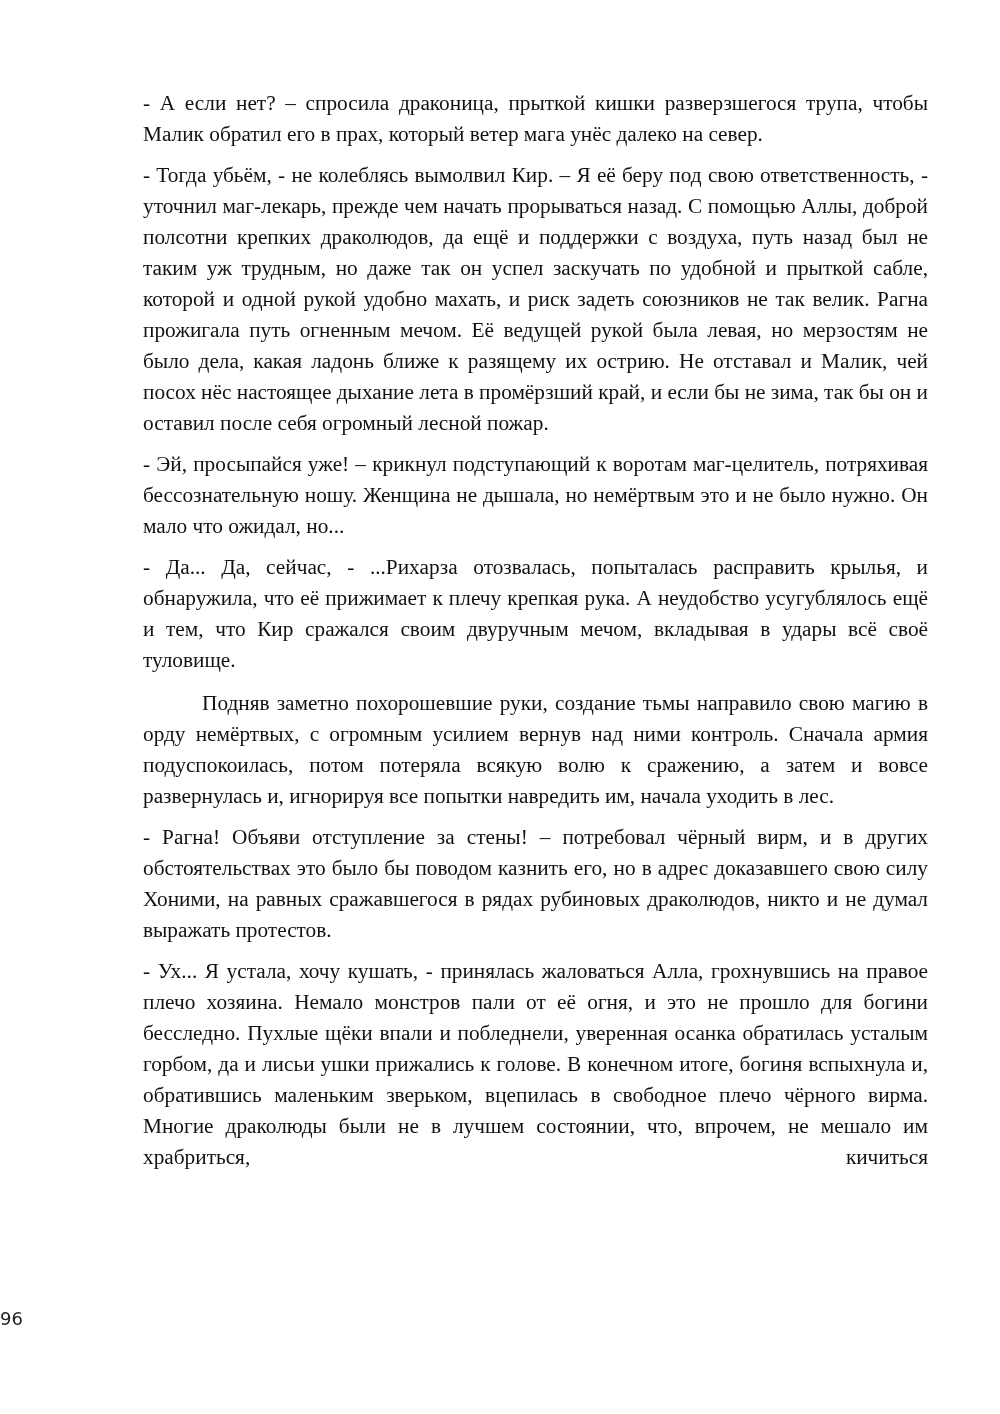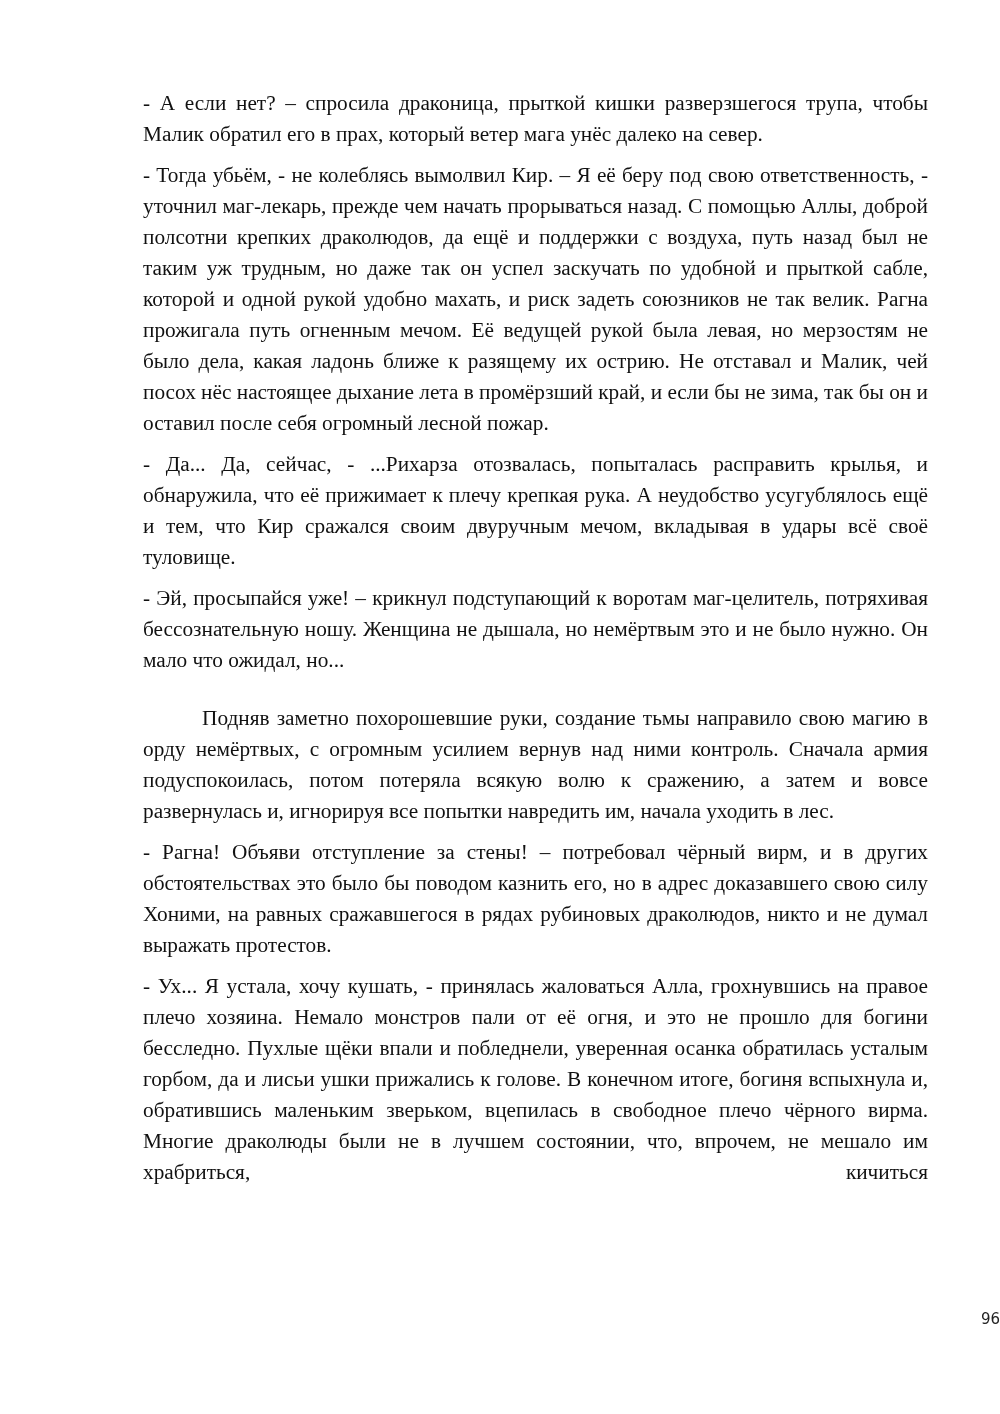--- a/index.html
+++ b/index.html
@@ -24,40 +24,40 @@
     color: #111111;
   }
   .para {
     margin: 0 0 10px 0;
     text-align: justify;
     text-align-last: left;
     hyphens: none;
   }
   .para.indent {
     text-indent: 59px;
-    margin-top: 27px;
+    margin-top: 12px;
   }
   .page-number {
     position: absolute;
     left: 0;
     width: 1000px;
     top: 1309px;
-    text-align: right;
+    text-align: left;
     font-family: "DejaVu Sans", "Liberation Sans", sans-serif;
-    font-size: 15px;
+    font-size: 18px;
     line-height: 20px;
     color: #222222;
   }
 </style>
 </head>
 <body>
 
 <div class="page">
   <p class="para">- А если нет? – спросила драконица, прыткой кишки разверзшегося трупа, чтобы Малик обратил его в прах, который ветер мага унёс далеко на север.</p>
   <p class="para">- Тогда убьём, - не колеблясь вымолвил Кир. – Я её беру под свою ответственность, - уточнил маг-лекарь, прежде чем начать прорываться назад. С помощью Аллы, доброй полсотни крепких драколюдов, да ещё и поддержки с воздуха, путь назад был не таким уж трудным, но даже так он успел заскучать по удобной и прыткой сабле, которой и одной рукой удобно махать, и риск задеть союзников не так велик. Рагна прожигала путь огненным мечом. Её ведущей рукой была левая, но мерзостям не было дела, какая ладонь ближе к разящему их острию. Не отставал и Малик, чей посох нёс настоящее дыхание лета в промёрзший край, и если бы не зима, так бы он и оставил после себя огромный лесной пожар.</p>
+  <p class="para">- Эй, просыпайся уже! – крикнул подступающий к воротам маг-целитель, потряхивая бессознательную ношу. Женщина не дышала, но немёртвым это и не было нужно. Он мало что ожидал, но...</p>
   <p class="para">- Да... Да, сейчас, - ...Рихарза отозвалась, попыталась расправить крылья, и обнаружила, что её прижимает к плечу крепкая рука. А неудобство усугублялось ещё и тем, что Кир сражался своим двуручным мечом, вкладывая в удары всё своё туловище.</p>
-  <p class="para">- Эй, просыпайся уже! – крикнул подступающий к воротам маг-целитель, потряхивая бессознательную ношу. Женщина не дышала, но немёртвым это и не было нужно. Он мало что ожидал, но...</p>
   <p class="para indent">Подняв заметно похорошевшие руки, создание тьмы направило свою магию в орду немёртвых, с огромным усилием вернув над ними контроль. Сначала армия подуспокоилась, потом потеряла всякую волю к сражению, а затем и вовсе развернулась и, игнорируя все попытки навредить им, начала уходить в лес.</p>
   <p class="para">- Рагна! Объяви отступление за стены! – потребовал чёрный вирм, и в других обстоятельствах это было бы поводом казнить его, но в адрес доказавшего свою силу Хоними, на равных сражавшегося в рядах рубиновых драколюдов, никто и не думал выражать протестов.</p>
   <p class="para" id="last-para" style="text-align-last: justify;">- Ух... Я устала, хочу кушать, - принялась жаловаться Алла, грохнувшись на правое плечо хозяина. Немало монстров пали от её огня, и это не прошло для богини бесследно. Пухлые щёки впали и побледнели, уверенная осанка обратилась усталым горбом, да и лисьи ушки прижались к голове. В конечном итоге, богиня вспыхнула и, обратившись маленьким зверьком, вцепилась в свободное плечо чёрного вирма. Многие драколюды были не в лучшем состоянии, что, впрочем, не мешало им храбриться, кичиться</p>
 </div>
 
 <div class="page-number">96</div>
 
 </body></html>

